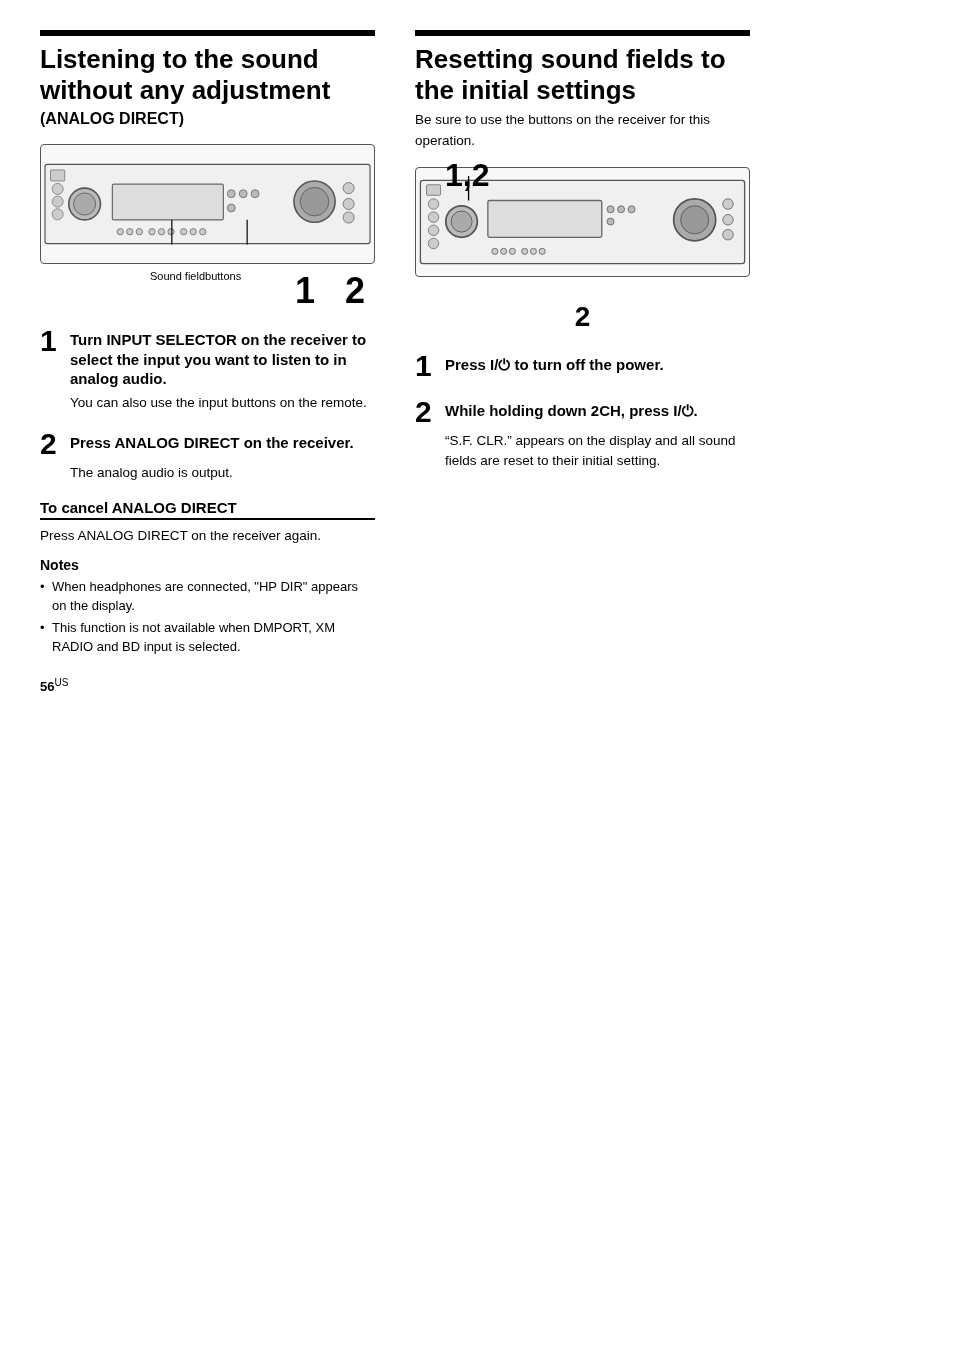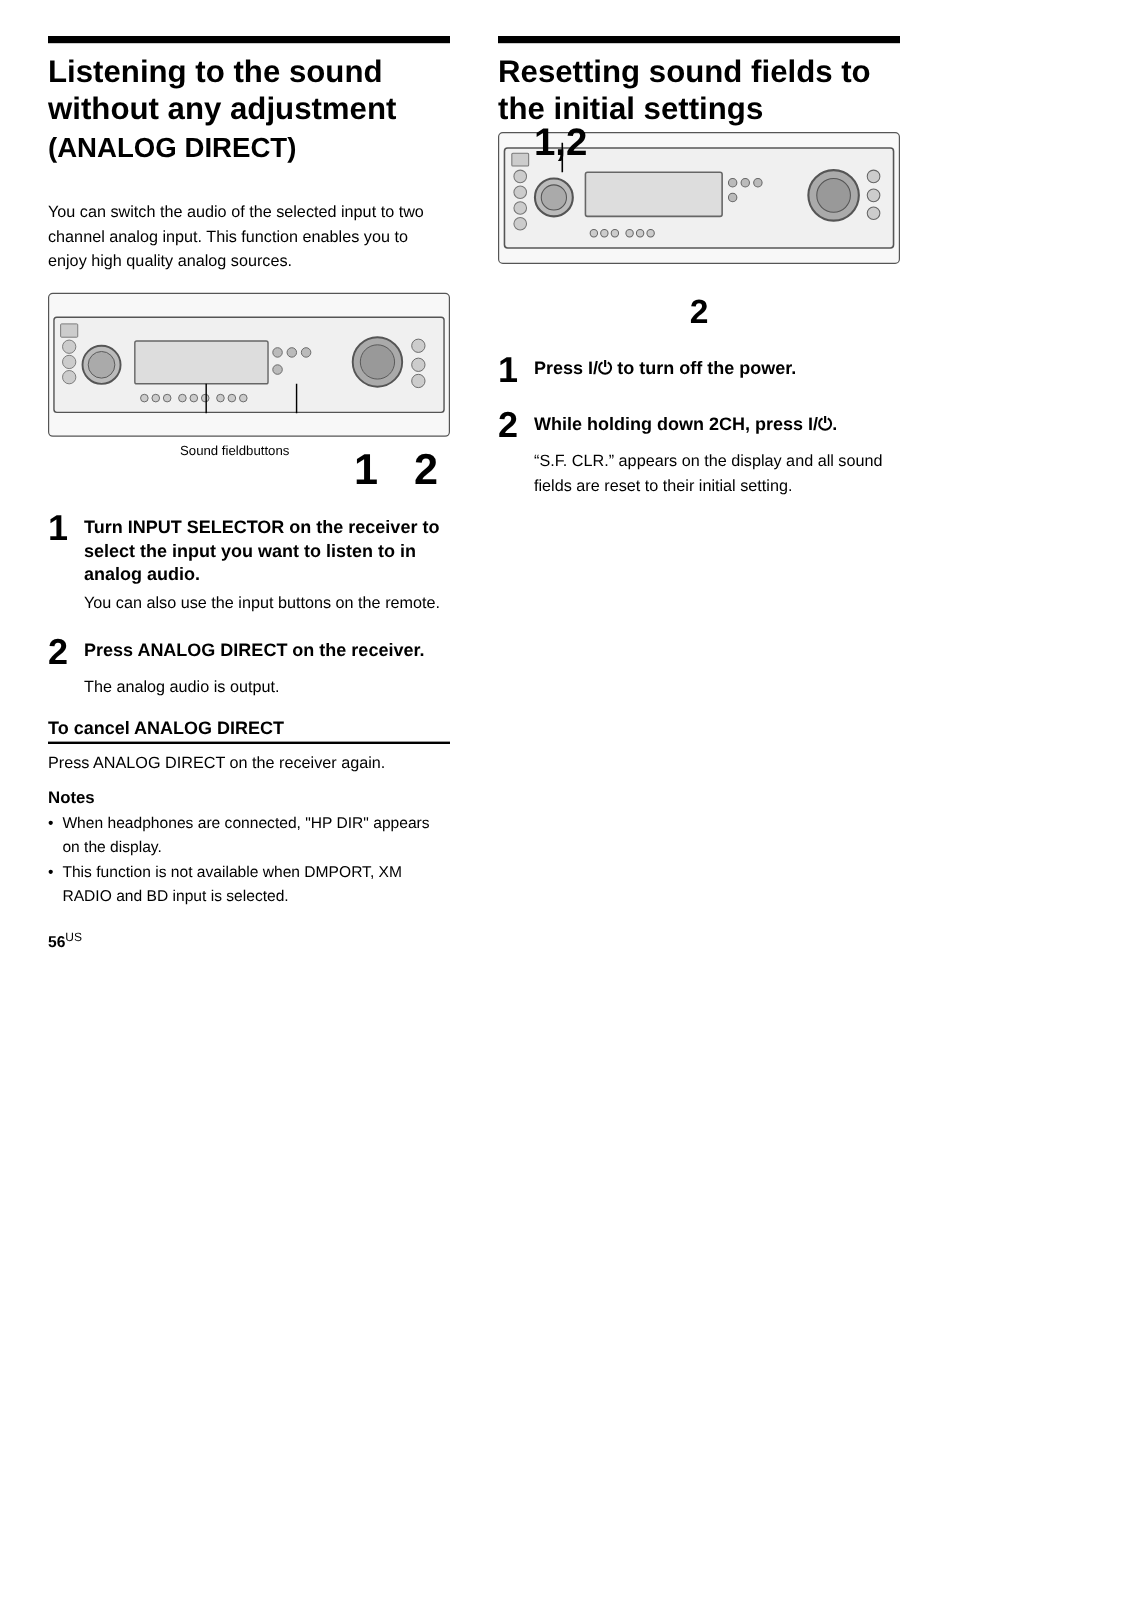--- a/index.html
+++ b/index.html
@@ -36,23 +36,23 @@
       background: #000;
       margin-bottom: 8px;
     }
     .main-title {
       font-size: 26px;
       font-weight: bold;
       line-height: 1.2;
       margin-bottom: 4px;
     }
     .sub-title {
-      font-size: 23px;
-      font-weight: bold;
-      margin-bottom: 30px;
+      font-size: 16px;
+      font-weight: bold;
+      margin-bottom: 14px;
     }
     .intro-text {
       font-size: 13.5px;
       line-height: 1.5;
       margin-bottom: 10px;
     }
     
     .receiver-diagram {
       border: 1.5px solid #555;
       border-radius: 4px;
@@ -152,21 +152,20 @@
 <body>
 
 <div class="page">
   <div class="columns">
 
     <div class="left-col">
       <div class="section-divider"></div>
       <h1 class="main-title">Listening to the sound without any adjustment</h1>
       <div class="sub-title">(ANALOG DIRECT)</div>
 
-      <p class="intro-text">You can switch the audio of the selected input to two channel analog input. This function enables you to enjoy high quality analog sources.</p>
 
       <div class="receiver-diagram">
         <svg class="recv-svg" viewBox="0 0 420 110" xmlns="http://www.w3.org/2000/svg">
 
           <rect x="5" y="5" width="410" height="100" fill="#f0f0f0" stroke="#555" stroke-width="1.5" rx="3"></rect>
 
           <rect x="12" y="12" width="18" height="14" fill="#ccc" stroke="#777" stroke-width="1" rx="1"></rect>
           <circle cx="21" cy="36" r="7" fill="#ccc" stroke="#777" stroke-width="1"></circle>
           <circle cx="21" cy="52" r="7" fill="#ccc" stroke="#777" stroke-width="1"></circle>
           <circle cx="21" cy="68" r="7" fill="#ccc" stroke="#777" stroke-width="1"></circle>
@@ -239,20 +238,21 @@
 
       <div class="page-number">
         <span>56</span><sup>US</sup>
       </div>
     </div>
 
     <div class="right-col">
       <div class="section-divider"></div>
       <h1 class="main-title">Resetting sound fields to the initial settings</h1>
 
+      <p class="right-intro">Be sure to use the buttons on the receiver for this operation.</p>
 
       <div style="position:relative;">
         <div style="font-size:32px; font-weight:bold; position:absolute; top:-10px; left:30px; z-index:2;">1,2</div>
 
         <div class="receiver-diagram-right">
           <svg width="100%" height="100%" viewBox="0 0 380 105" xmlns="http://www.w3.org/2000/svg">
             <rect x="5" y="5" width="370" height="95" fill="#f0f0f0" stroke="#555" stroke-width="1.5" rx="3"></rect>
 
             <rect x="12" y="10" width="16" height="12" fill="#ccc" stroke="#777" stroke-width="1" rx="1"></rect>
             <circle cx="20" cy="32" r="6" fill="#ccc" stroke="#777" stroke-width="1"></circle>

